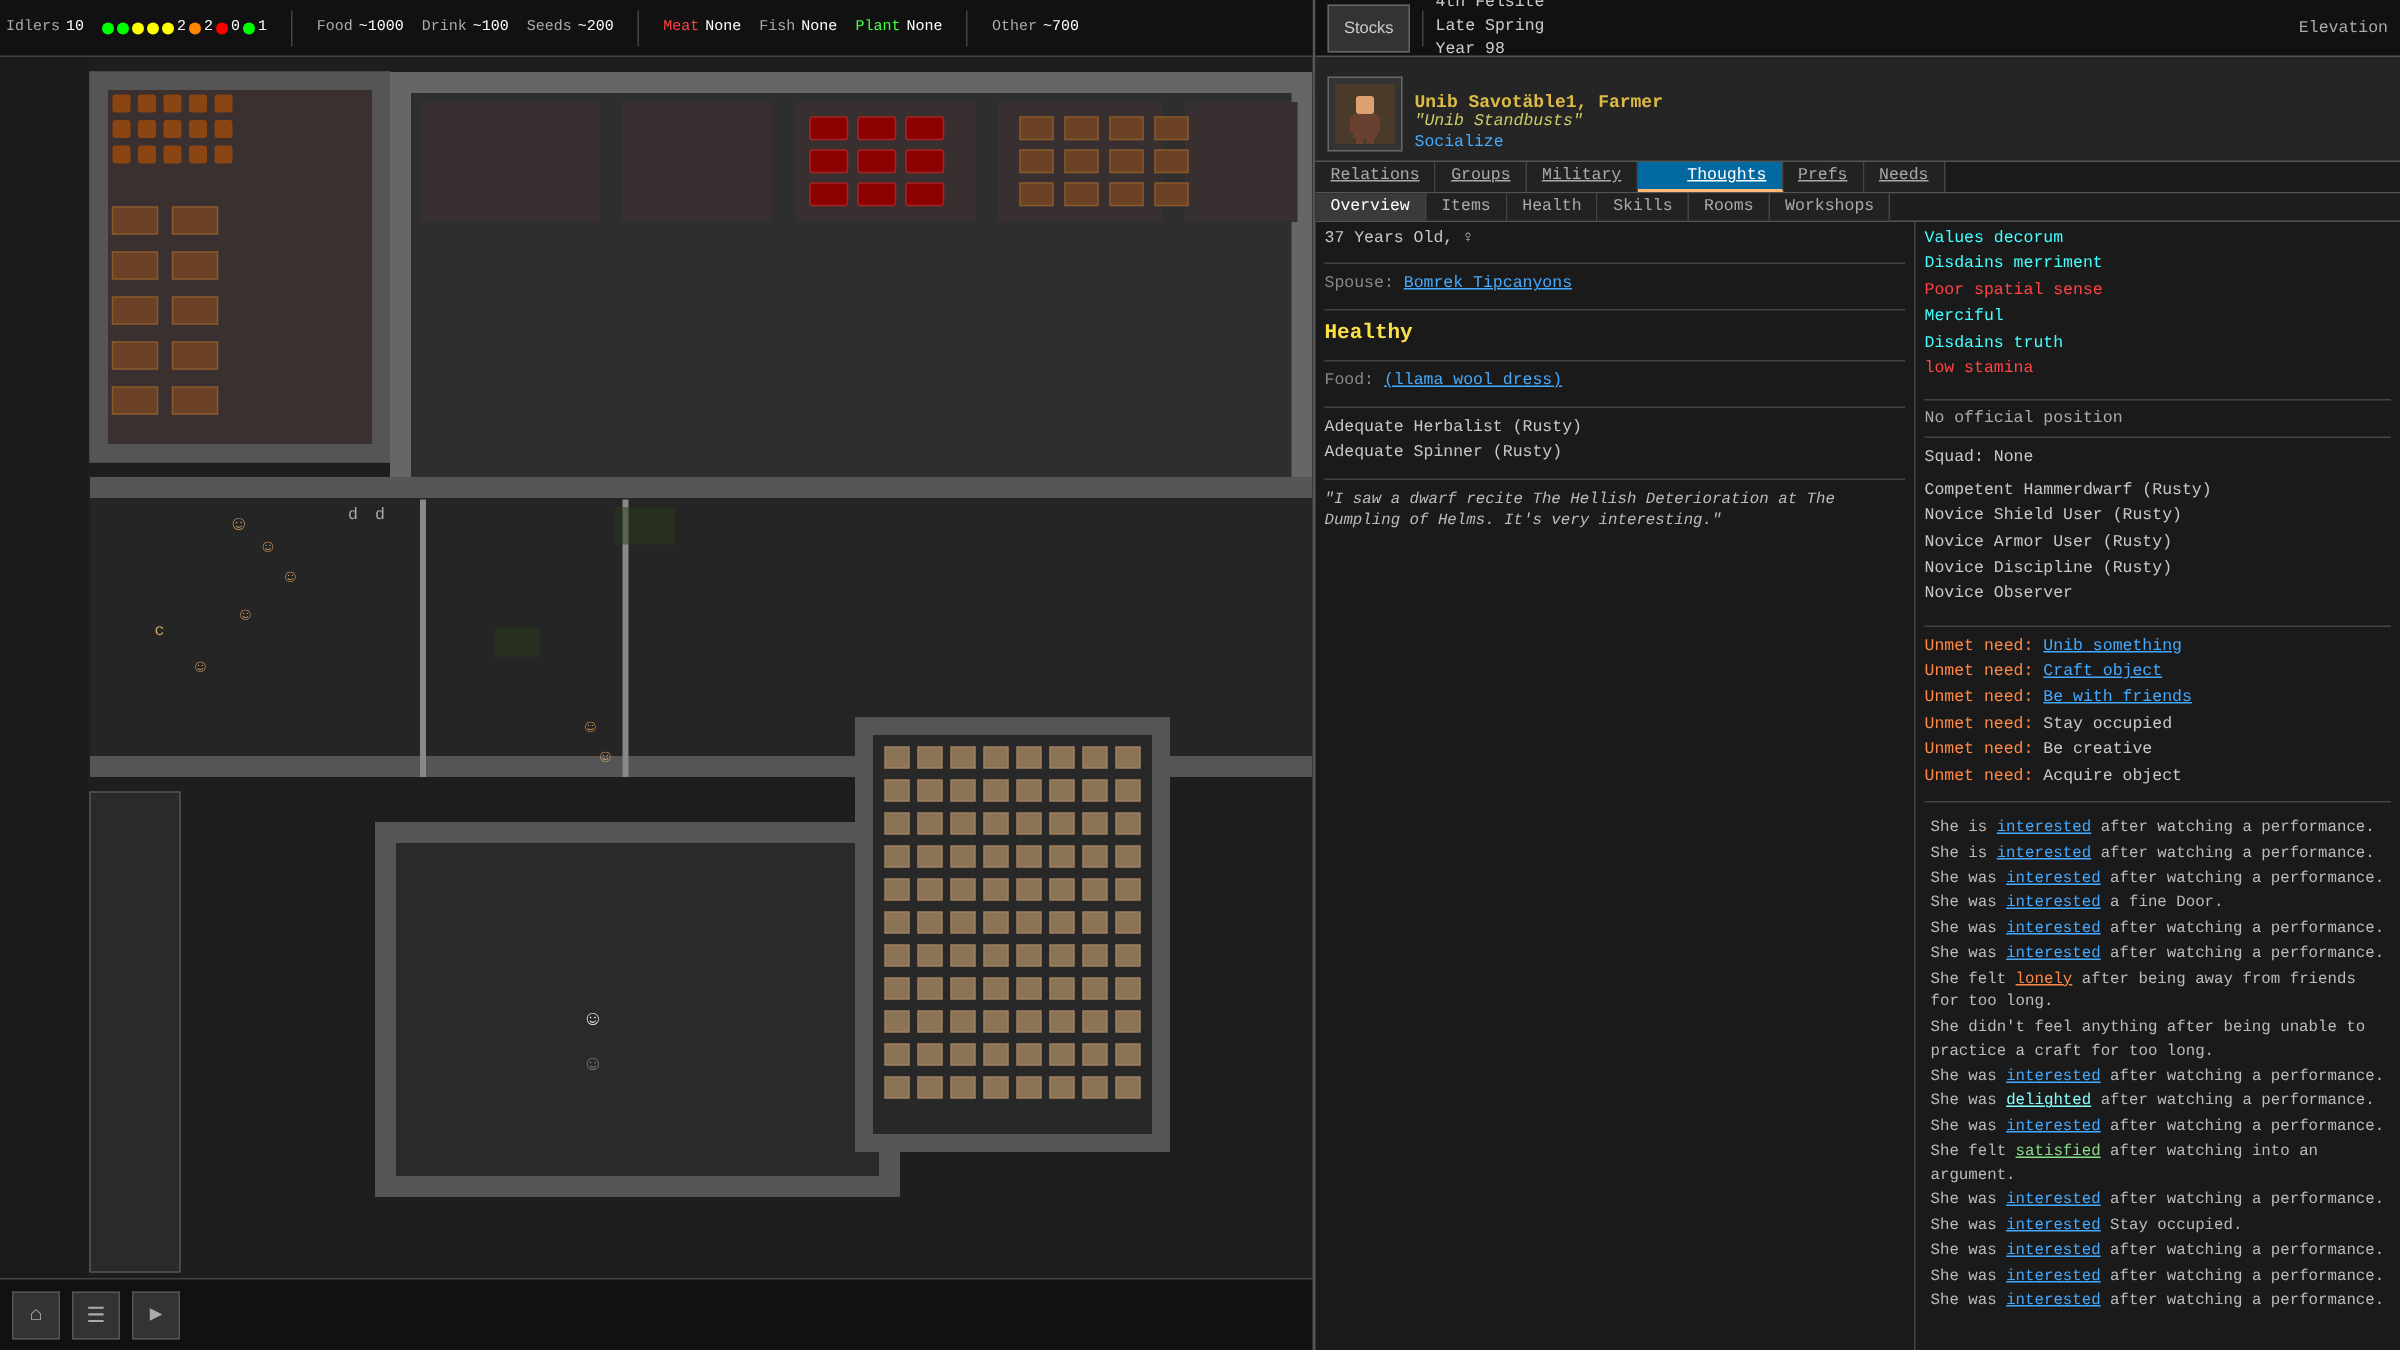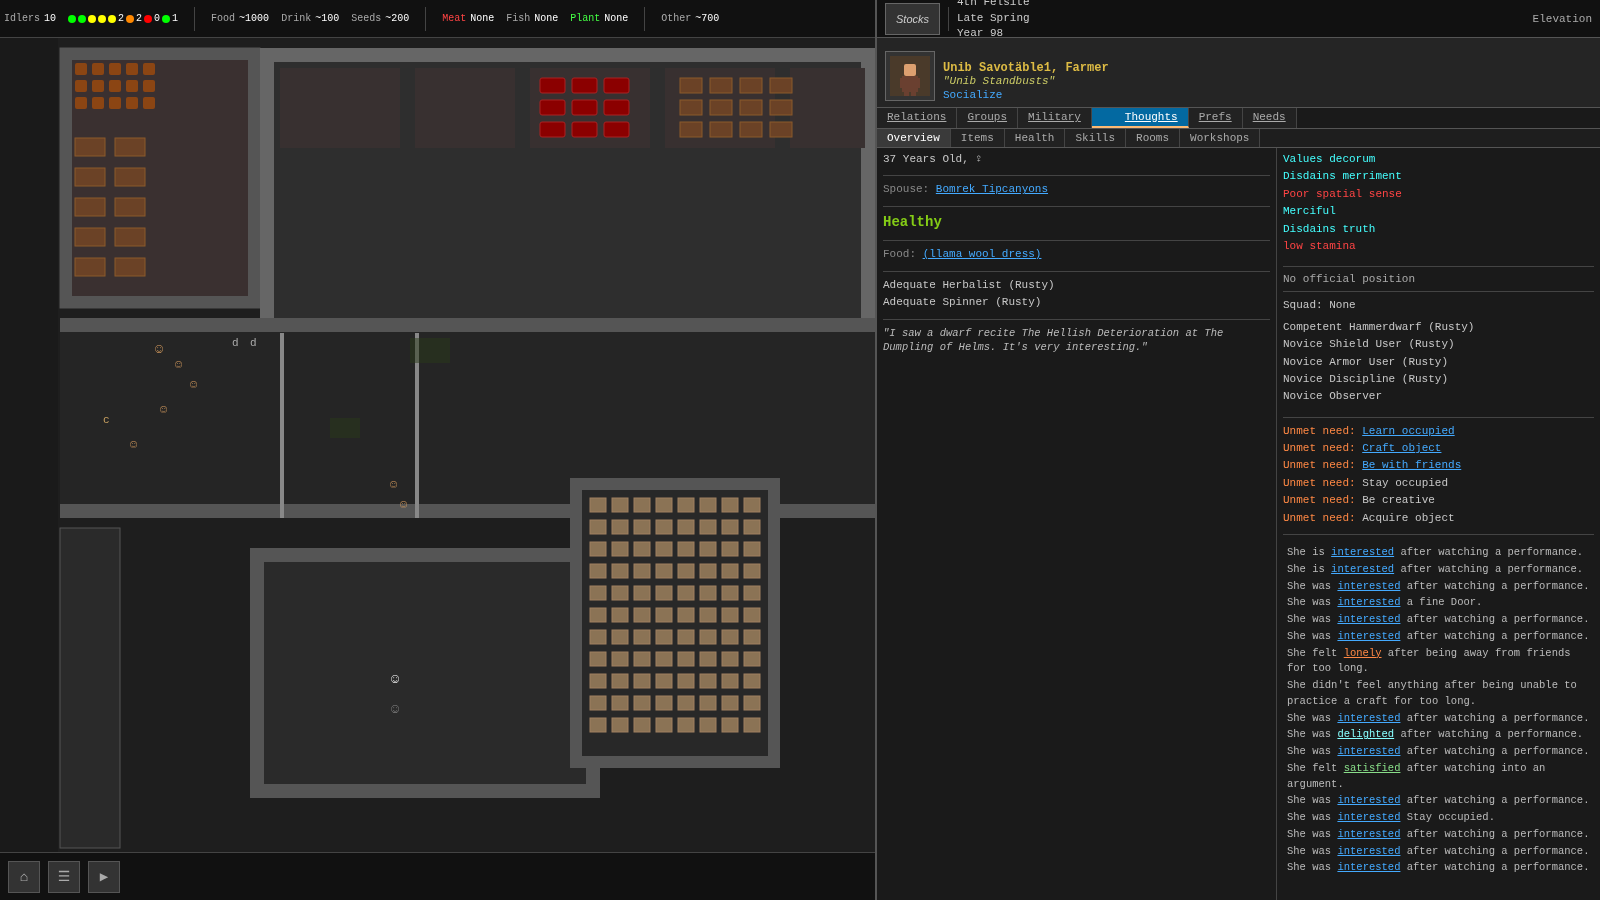--- a/index.html
+++ b/index.html
@@ -295,21 +295,21 @@
       width: 100%;
       height: 100%;
     }
 
     
     ::-webkit-scrollbar { width: 6px; }
     ::-webkit-scrollbar-track { background: #111; }
     ::-webkit-scrollbar-thumb { background: #444; }
 
     .health-status {
-      color: #84cc16;
+      color: #fde047;
       font-size: 14px;
       font-weight: bold;
       margin: 4px 0;
     }
 
     .no-position {
       color: #aaa;
       font-size: 11px;
     }
 
@@ -611,21 +611,21 @@
   <div id="bottom-bar">
     <div class="bottom-icon">⌂</div>
     <div class="bottom-icon">☰</div>
     <div class="bottom-icon">▶</div>
   </div>
 </div>
 
 <div id="right-panel" style="left:875px; width:725px;">
 
   <div style="display:flex; align-items:center; background:#111; border-bottom:1px solid #555; padding:4px 8px; gap:8px; height:38px; flex-shrink:0;">
-    <button class="bottom-icon" style="width:auto; padding:2px 10px; font-size:11px; background:#333; border:1px solid #666; color:#ccc; cursor:pointer;font-style:italic;">Stocks</button>
+    <button class="bottom-icon" style="width:auto; padding:2px 10px; font-size:11px; background:#333; border:1px solid #666; color:#ccc; cursor:pointer;">Stocks</button>
     <div style="width:1px; height:24px; background:#444;"></div>
     <div style="font-size:11px; color:#ccc; line-height:1.4;">
       <span>4th Felsite</span><br>
       <span>Late Spring</span><br>
       <span>Year 98</span>
     </div>
     <div style="flex:1;"></div>
 
     <div style="font-size:11px; color:#aaa;">Elevation</div>
   </div>
@@ -733,21 +733,21 @@
         <div class="char-stat-row">Novice Shield User (Rusty)</div>
         <div class="char-stat-row">Novice Armor User (Rusty)</div>
         <div class="char-stat-row">Novice Discipline (Rusty)</div>
         <div class="char-stat-row">Novice Observer</div>
       </div>
 
       <hr class="section-divider">
 
       <div>
         <div class="char-stat-row">
-          <span class="unmet-label">Unmet need: </span><span class="unmet-link">Learn occupied</span>
+          <span class="unmet-label">Unmet need: </span><span class="unmet-link">Unib something</span>
         </div>
         <div class="char-stat-row">
           <span class="unmet-label">Unmet need: </span><span class="unmet-link">Craft object</span>
         </div>
         <div class="char-stat-row">
           <span class="unmet-label">Unmet need: </span><span class="unmet-link">Be with friends</span>
         </div>
         <div class="char-stat-row">
           <span class="unmet-label">Unmet need: </span><span>Stay occupied</span>
         </div>

